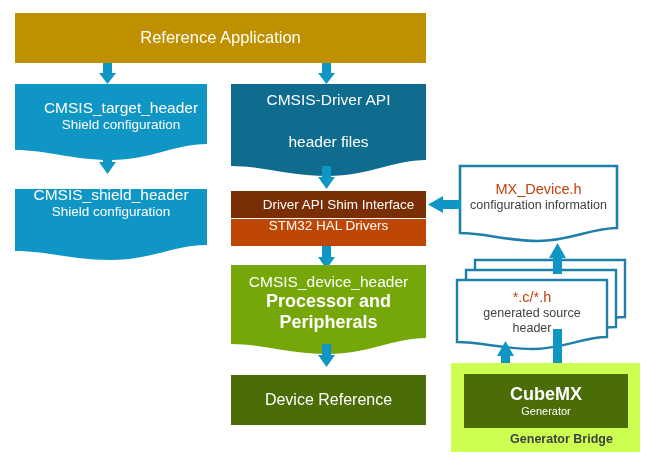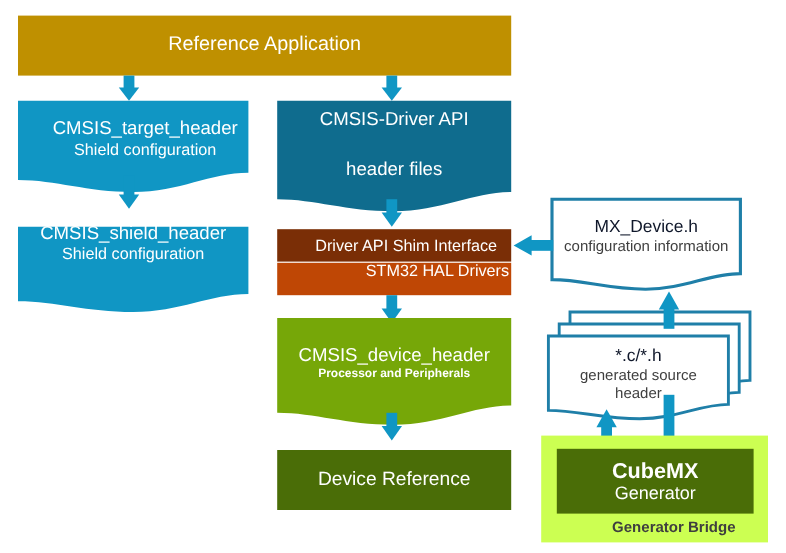--- a/index.html
+++ b/index.html
@@ -33,59 +33,59 @@
   .t-main {
     font-size: 15.5px;
     color: #ffffff;
   }
   .t-sub {
     font-size: 13.5px;
     color: #ffffff;
   }
   .t-main-dark {
     font-size: 14.5px;
-    color: #0f172a;
+    color: #c2410c;
   }
   .t-sub-dark {
     font-size: 12.5px;
     color: #3f3f3f;
   }
   .t-bar {
     font-size: 13.5px;
     color: #ffffff;
     padding-left: 20px;
   }
   .t-cube {
     font-size: 18px;
     font-weight: bold;
     color: #ffffff;
   }
   .t-cube-sub {
-    font-size: 15px;
+    font-size: 11px;
     color: #ffffff;
   }
   .t-bridge {
     font-size: 12.5px;
     font-weight: bold;
     color: #3f3f3f;
   }
   .t-ref {
     font-size: 16.5px;
     color: #ffffff;
   }
   .t-devreg {
     font-size: 16px;
     color: #ffffff;
   }
   .t-dev-main {
     font-size: 15.5px;
     color: #ffffff;
   }
   .t-dev-sub {
-    font-size: 10px;
+    font-size: 18px;
     font-weight: bold;
     color: #ffffff;
   }
   .t-hal {
     font-size: 13.5px;
     color: #ffffff;
   }
 </style>
 </head>
 <body>
@@ -211,21 +211,21 @@
 
   <div class="box-label" style="left:231px; top:88px; width:195px; height:66px;gap:24px;">
     <span class="t-main">CMSIS-Driver API</span>
     <span class="t-main">header files</span>
   </div>
 
   <div class="box-label" style="left:231px; top:191px; width:195px; height:27px;">
     <span class="t-bar">Driver API Shim Interface</span>
   </div>
 
-  <div class="box-label" style="left:231px; top:219px; width:195px; height:14px;padding-left:36px;">
+  <div class="box-label" style="left:231px; top:219px; width:195px; height:14px;">
     <span class="t-hal">STM32 HAL Drivers</span>
   </div>
 
   <div class="box-label" style="left:231px; top:272px; width:195px; height:62px;">
     <span class="t-dev-main">CMSIS_device_header</span>
     <span class="t-dev-sub">Processor and Peripherals</span>
   </div>
 
   <div class="box-label" style="left:231px; top:375px; width:195px; height:50px;">
     <span class="t-devreg">Device Reference</span>

